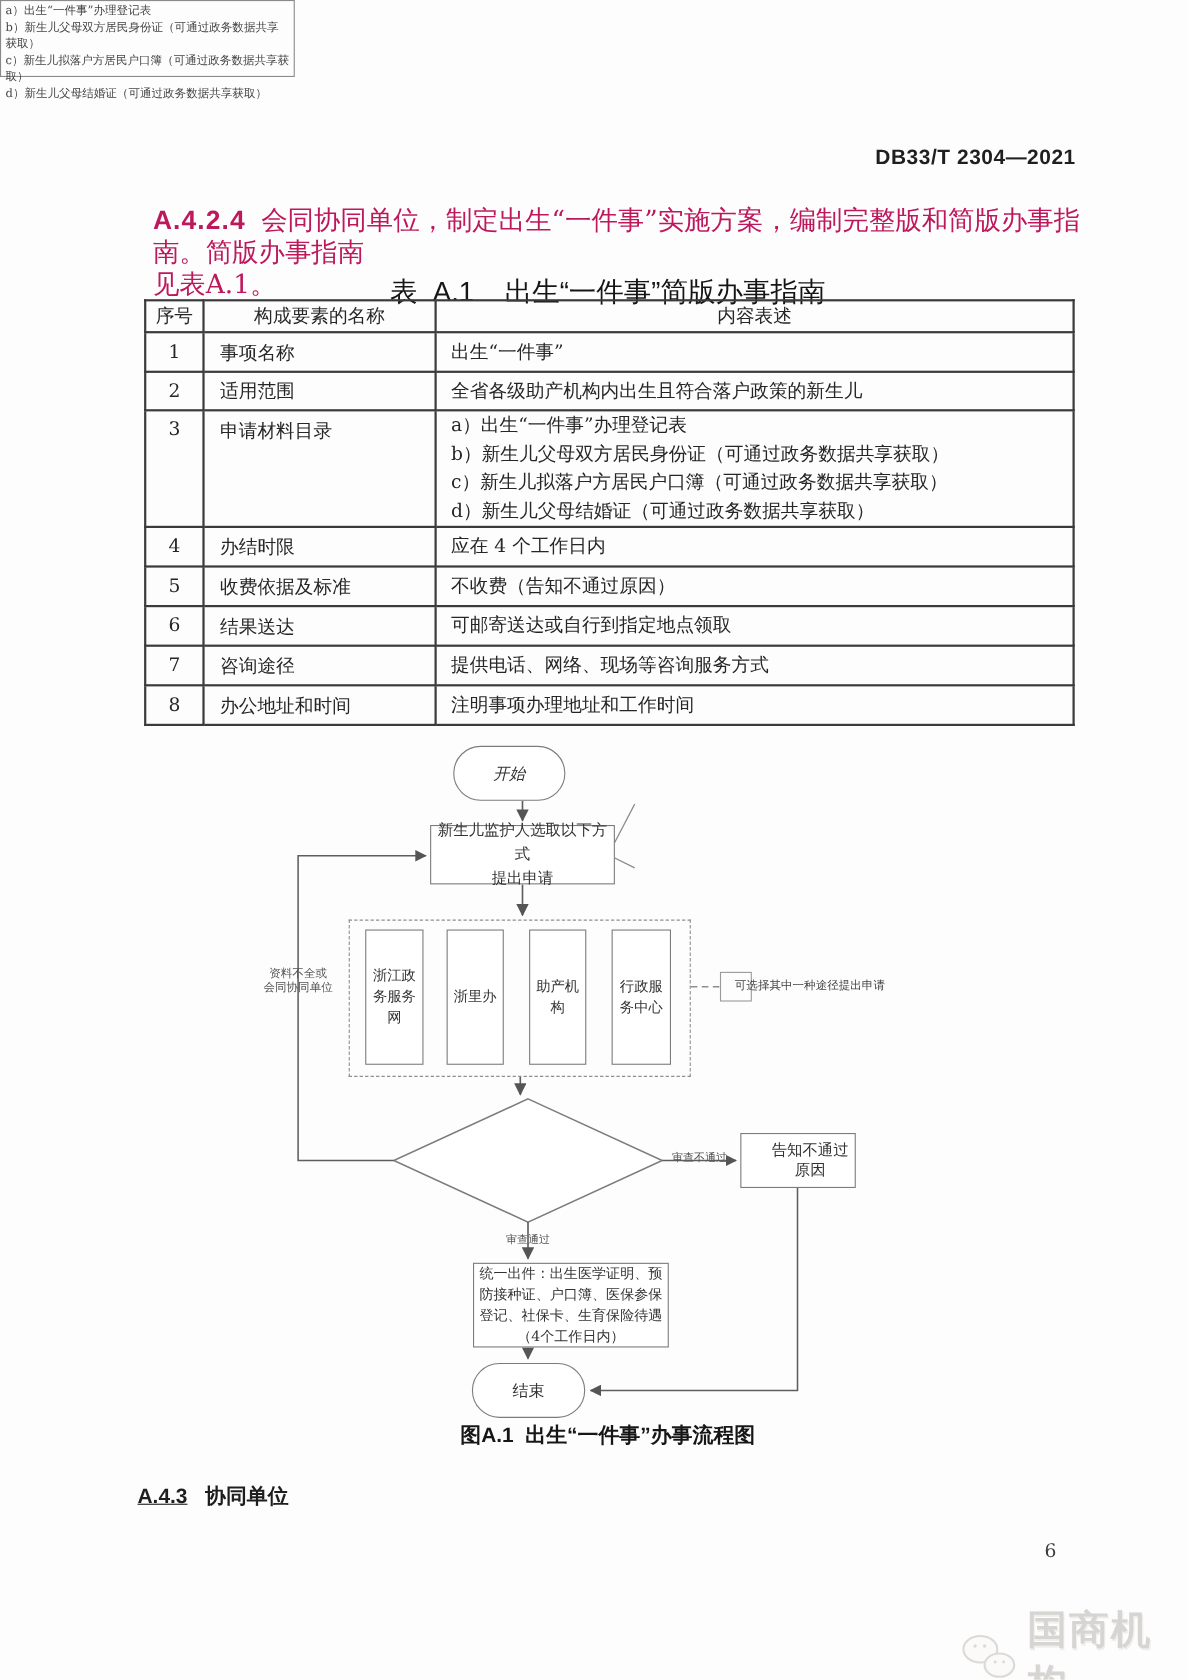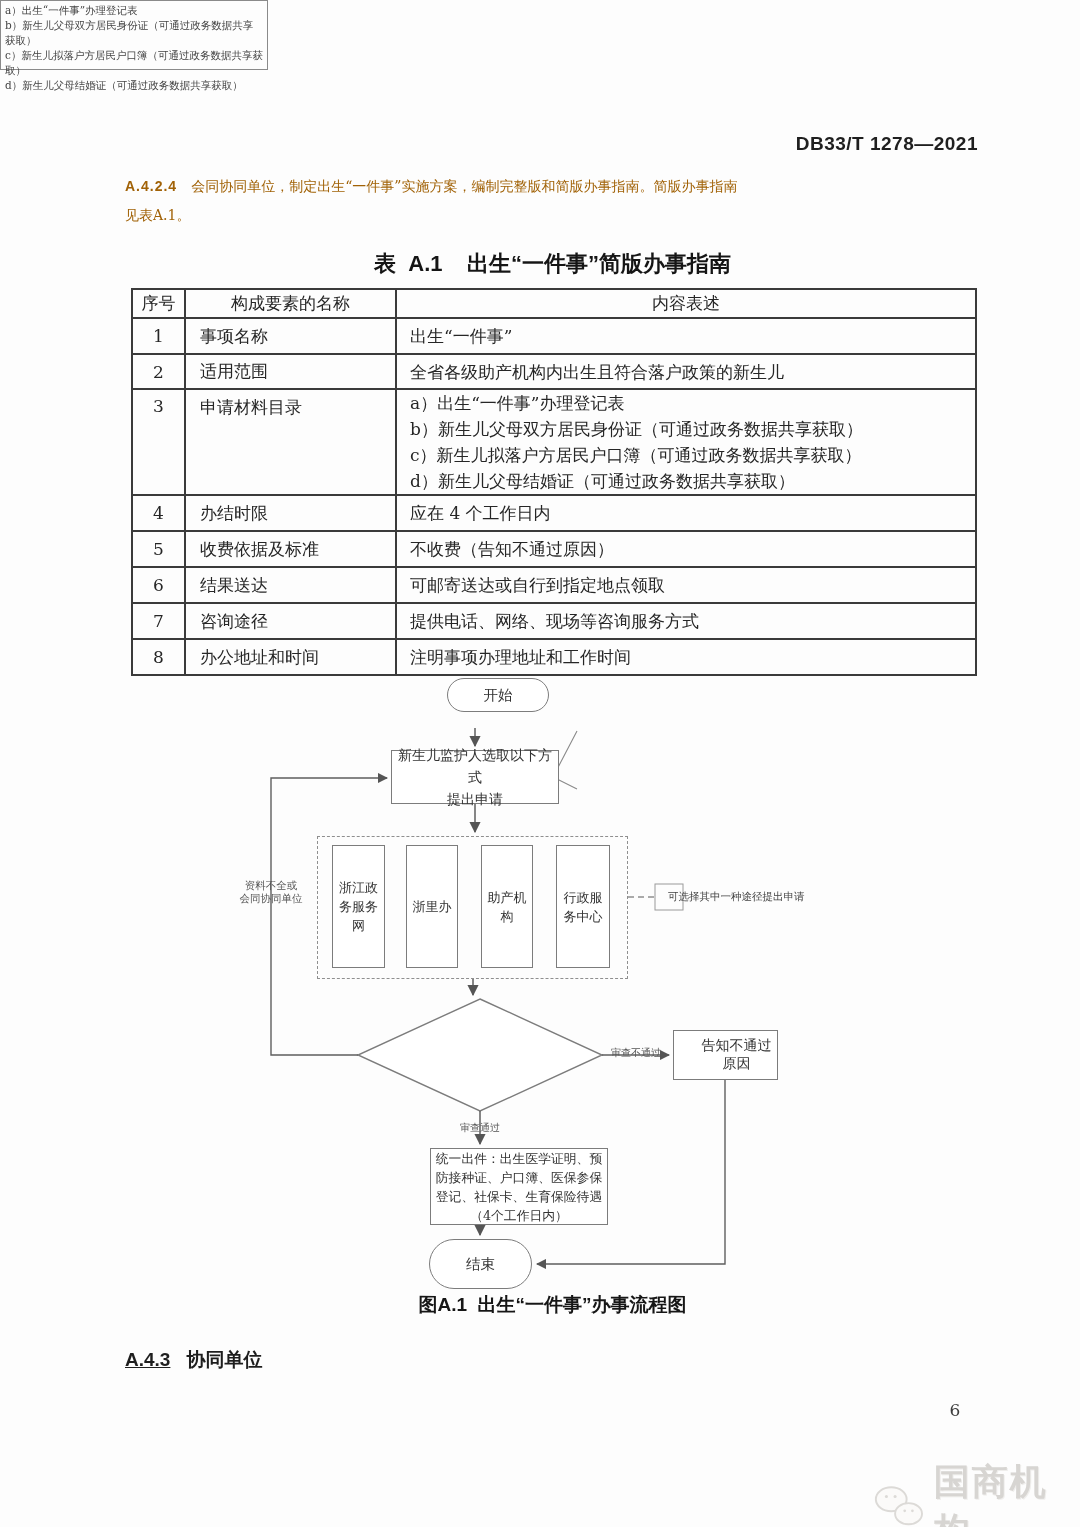--- a/index.html
+++ b/index.html
@@ -9,46 +9,46 @@
     font-family:"DejaVu Serif","Liberation Serif",serif;color:#2b2b2b;
   }
   .pre{white-space:pre-wrap;}
 
   
   .doc-header{position:absolute;top:133px;left:600px;width:378px;text-align:right;
     font-family:"Liberation Sans","DejaVu Sans",sans-serif;font-size:19px;font-weight:600;
     letter-spacing:.5px;color:#1f1f1f;}
 
   
-  .para{position:absolute;left:125px;width:858px;margin:0;font-size:14px;line-height:29px;color:#a16207;}
+  .para{position:absolute;left:125px;width:858px;margin:14px;font-size:24px;line-height:29px;color:#be185d;}
   .p-a424{top:172px;}
   .p-a425{top:640px;}
   .plabel{font-family:"Liberation Sans","DejaVu Sans",sans-serif;font-weight:700;letter-spacing:1px;margin-right:14px;}
   .sec-heading{position:absolute;left:125px;top:1347px;margin:0;
     font-family:"Liberation Sans","DejaVu Sans",sans-serif;font-size:19px;font-weight:700;color:#1e1e1e;}
   .sec-heading .gap{margin-right:16px;text-decoration:underline;}
 
   
   .table-title{position:absolute;left:125px;top:249px;width:855px;text-align:center;
-    font-family:"Liberation Sans","DejaVu Sans",sans-serif;font-size:22px;font-weight:700;color:#151515;}
-  table.guide{position:absolute;left:131px;top:288px;width:844px;border-collapse:collapse;table-layout:fixed;}
+    font-family:"Liberation Sans","DejaVu Sans",sans-serif;font-size:25px;font-weight:400;color:#151515;}
+  table.guide{position:absolute;left:131px;top:272px;width:844px;border-collapse:collapse;table-layout:fixed;}
   table.guide th,table.guide td{border:2px solid #3b3b3b;font-weight:normal;font-size:17px;color:#262626;padding:0;}
   table.guide th{text-align:center;}
   .c-no{width:53px;text-align:center;}
   .c-name{width:211px;text-align:left;padding-left:14px !important;}
   .c-content{text-align:left;padding-left:13px !important;}
   .cline{line-height:26px;}
 
   
   .flow{position:absolute;left:0;top:0;width:1080px;height:1527px;pointer-events:none;}
   .wires{position:absolute;left:0;top:0;}
   .fc-node{position:absolute;box-sizing:border-box;border:1.4px solid #7c7c7c;background:#fff;
     display:flex;align-items:center;justify-content:center;text-align:center;color:#333;}
   .oval{border-radius:26px;font-size:14.5px;}
-  .fc-start{left:447px;top:678px;width:102px;height:34px;}
+  .fc-start{left:412px;top:678px;width:102px;height:50px;font-style:italic;}
   .fc-apply{left:391px;top:750px;width:168px;height:54px;font-size:14px;line-height:22px;}
   .fc-note{left:577px;top:729px;width:258px;height:64px;border:1.1px solid #8a8a8a;
     display:block;text-align:left;padding:2px 4px;}
   .fc-note .nline{font-size:10.5px;line-height:15px;color:#444;}
   .fc-dashed{left:317px;top:836px;width:311px;height:143px;border:1.4px dashed #8f8f8f;background:transparent;}
   .fc-ch{top:845px;height:123px;font-size:13px;line-height:19px;}
   .fc-ch1{left:332px;width:53px;}
   .fc-ch2{left:406px;width:52px;}
   .fc-ch3{left:481px;width:52px;}
   .fc-ch4{left:556px;width:54px;}
@@ -70,21 +70,21 @@
 
   .watermark{position:absolute;left:872px;top:1458px;display:flex;align-items:center;gap:6px;}
   .wm-text{font-family:"Liberation Sans","DejaVu Sans",sans-serif;font-size:36px;font-weight:700;
     color:#d7d5d2;letter-spacing:2px;text-shadow:1px 1px 0 #efeeec;}
 </style>
 </head>
 <body>
 
 <div class="page">
 
-  <div class="doc-header">DB33/T 1278—2021</div>
+  <div class="doc-header">DB33/T 2304—2021</div>
 
   <p class="para p-a424"><span class="plabel">A.4.2.4</span><span class="pre">会同协同单位，制定出生“一件事”实施方案，编制完整版和简版办事指南。简版办事指南
 见表A.1。</span></p>
 
   <div class="table-title pre">表  A.1    出生“一件事”简版办事指南</div>
 
   <table class="guide">
     <colgroup>
         <col style="width:53px">
         <col style="width:211px">

